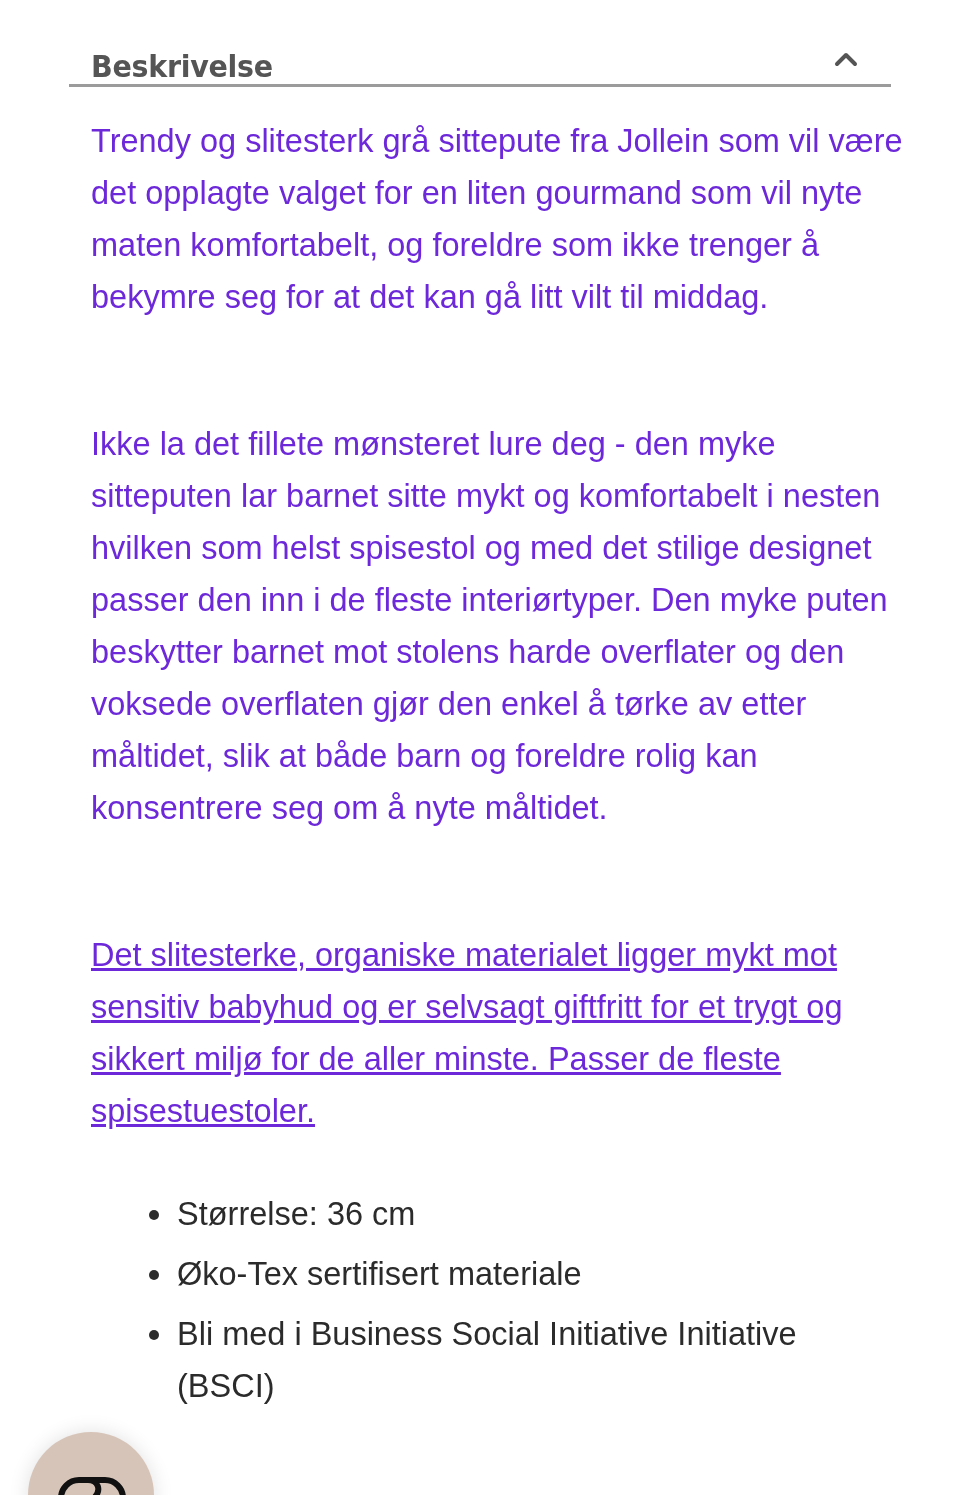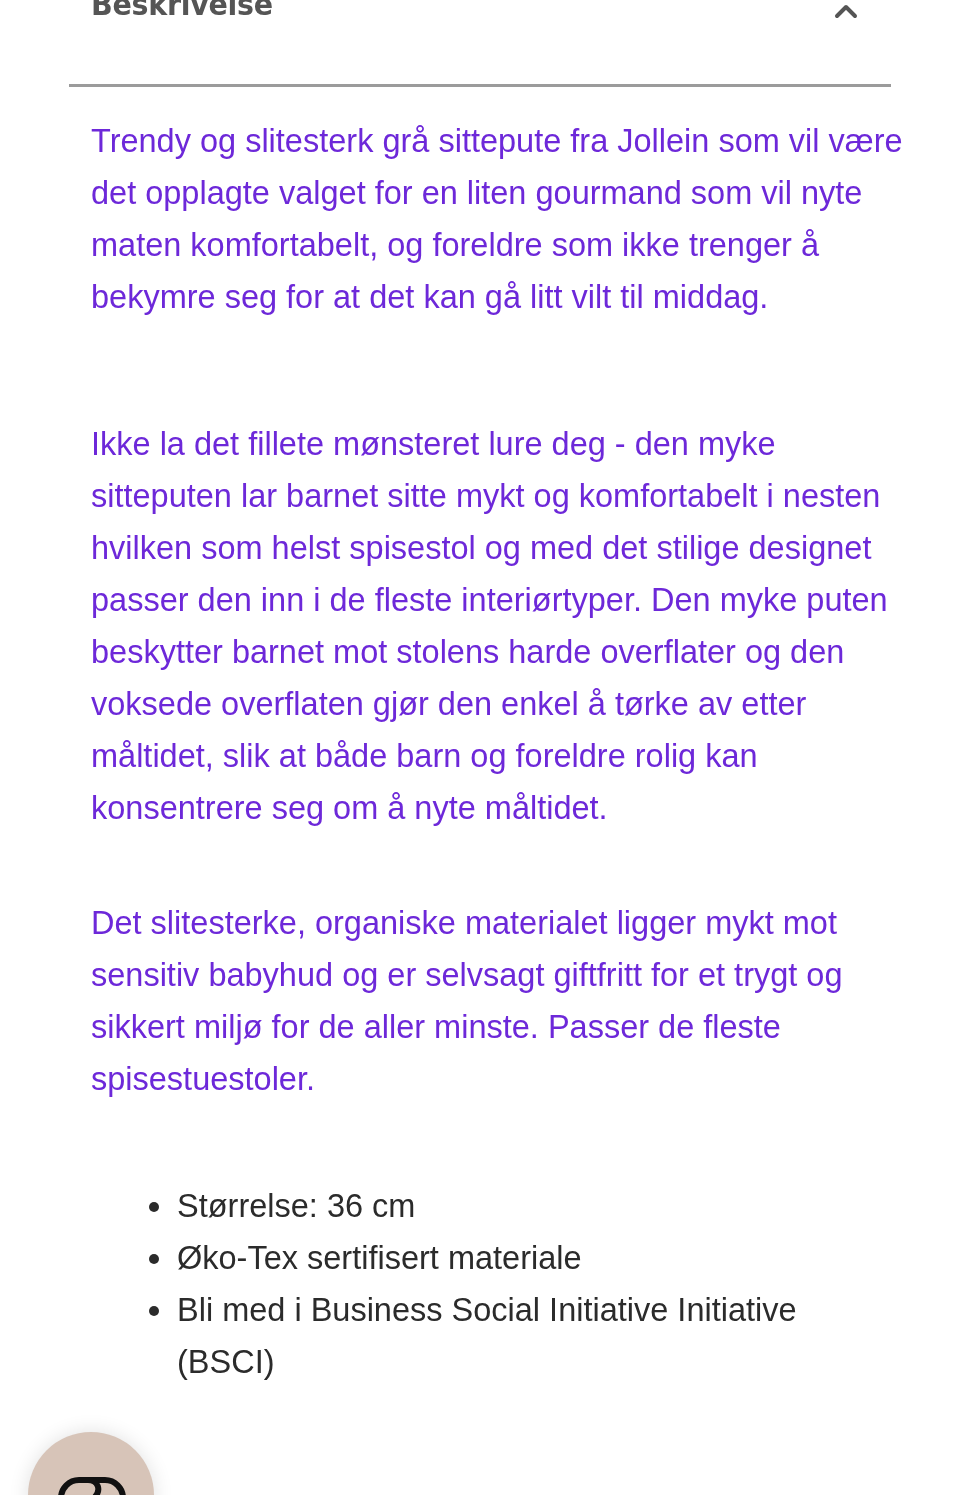--- a/index.html
+++ b/index.html
@@ -1,44 +1,44 @@
 <!DOCTYPE html>
 <html><head>
 <meta charset="utf-8">
 <style>
   html, body { margin:0; padding:0; background:#ffffff; }
   body { width:960px; height:1495px; overflow:hidden; position:relative; font-family:"Liberation Sans", sans-serif; }
   .section { position:absolute; left:69px; top:0; width:822px; }
-  .accordion-header { height:87px; border-bottom:3px solid #9b9b9b; display:flex; align-items:flex-start; justify-content:space-between; box-sizing:border-box; }
+  .accordion-header { height:87px; border-bottom:3px solid #9b9b9b; display:flex; align-items:flex-end; justify-content:space-between; box-sizing:border-box; }
   .accordion-title { margin-left:22px; margin-top:-14px; font-family:"DejaVu Sans", sans-serif; font-weight:bold; font-size:31px; color:#555555; letter-spacing:-0.3px; transform:scaleX(0.92); transform-origin:left center; }
   .chevron { width:50px; height:50px; margin-right:20px; margin-top:-14px; display:flex; align-items:center; justify-content:center; cursor:pointer; }
   .para { position:absolute; left:91px; width:820px; color:#6d28d9; font-size:32.5px; line-height:52px; margin:0; }
   ul.features { position:absolute; left:91px; top:1180px; margin:0; padding:0 0 0 86px; width:720px; color:#2b2b2b; font-size:32.5px; line-height:52px; list-style:none; }
-  ul.features li { position:relative; }
+  ul.features li { position:relative;margin-top:8px; }
   ul.features li::before { content:""; position:absolute; left:-28px; top:22px; width:10px; height:10px; border-radius:50%; background:#2b2b2b; }
   .fab { position:absolute; left:28px; top:1432px; width:126px; height:126px; border-radius:50%; background:#d7c4b8; box-shadow:0 0 20px rgba(0,0,0,0.12); cursor:pointer; }
   .fab svg { position:absolute; left:30px; top:44px; }
 </style>
 </head>
 <body>
 
 <div class="section">
   <div class="accordion-header">
     <span class="accordion-title">Beskrivelse</span>
     <span class="chevron">
       <svg width="26" height="18" viewBox="0 0 26 18">
           <polyline points="4,14 13,5 22,14" fill="none" stroke="#555555" stroke-width="4" stroke-linecap="round" stroke-linejoin="round"></polyline>
         </svg>
     </span>
   </div>
 </div>
 
 <p class="para" style="top:115px;">Trendy og slitesterk grå sittepute fra Jollein som vil være det opplagte valget for en liten gourmand som vil nyte maten komfortabelt, og foreldre som ikke trenger å bekymre seg for at det kan gå litt vilt til middag.</p>
 <p class="para" style="top:418px;">Ikke la det fillete mønsteret lure deg - den myke sitteputen lar barnet sitte mykt og komfortabelt i nesten hvilken som helst spisestol og med det stilige designet passer den inn i de fleste interiørtyper. Den myke puten beskytter barnet mot stolens harde overflater og den voksede overflaten gjør den enkel å tørke av etter måltidet, slik at både barn og foreldre rolig kan konsentrere seg om å nyte måltidet.</p>
-<p class="para" style="top:897px;">Det slitesterke, organiske materialet ligger mykt mot sensitiv babyhud og er selvsagt giftfritt for et trygt og sikkert miljø for de aller minste. Passer de fleste spisestuestoler.</p>
+<p class="para" style="top:929px;text-decoration:underline;">Det slitesterke, organiske materialet ligger mykt mot sensitiv babyhud og er selvsagt giftfritt for et trygt og sikkert miljø for de aller minste. Passer de fleste spisestuestoler.</p>
 
 <ul class="features">
   <li>Størrelse: 36 cm</li>
   <li>Øko-Tex sertifisert materiale</li>
   <li>Bli med i Business Social Initiative Initiative (BSCI)</li>
 </ul>
 
 <div class="fab">
   <svg width="70" height="40" viewBox="0 0 70 40">
     <rect x="3" y="4" width="62" height="40" rx="18" fill="none" stroke="#111" stroke-width="6"></rect>

